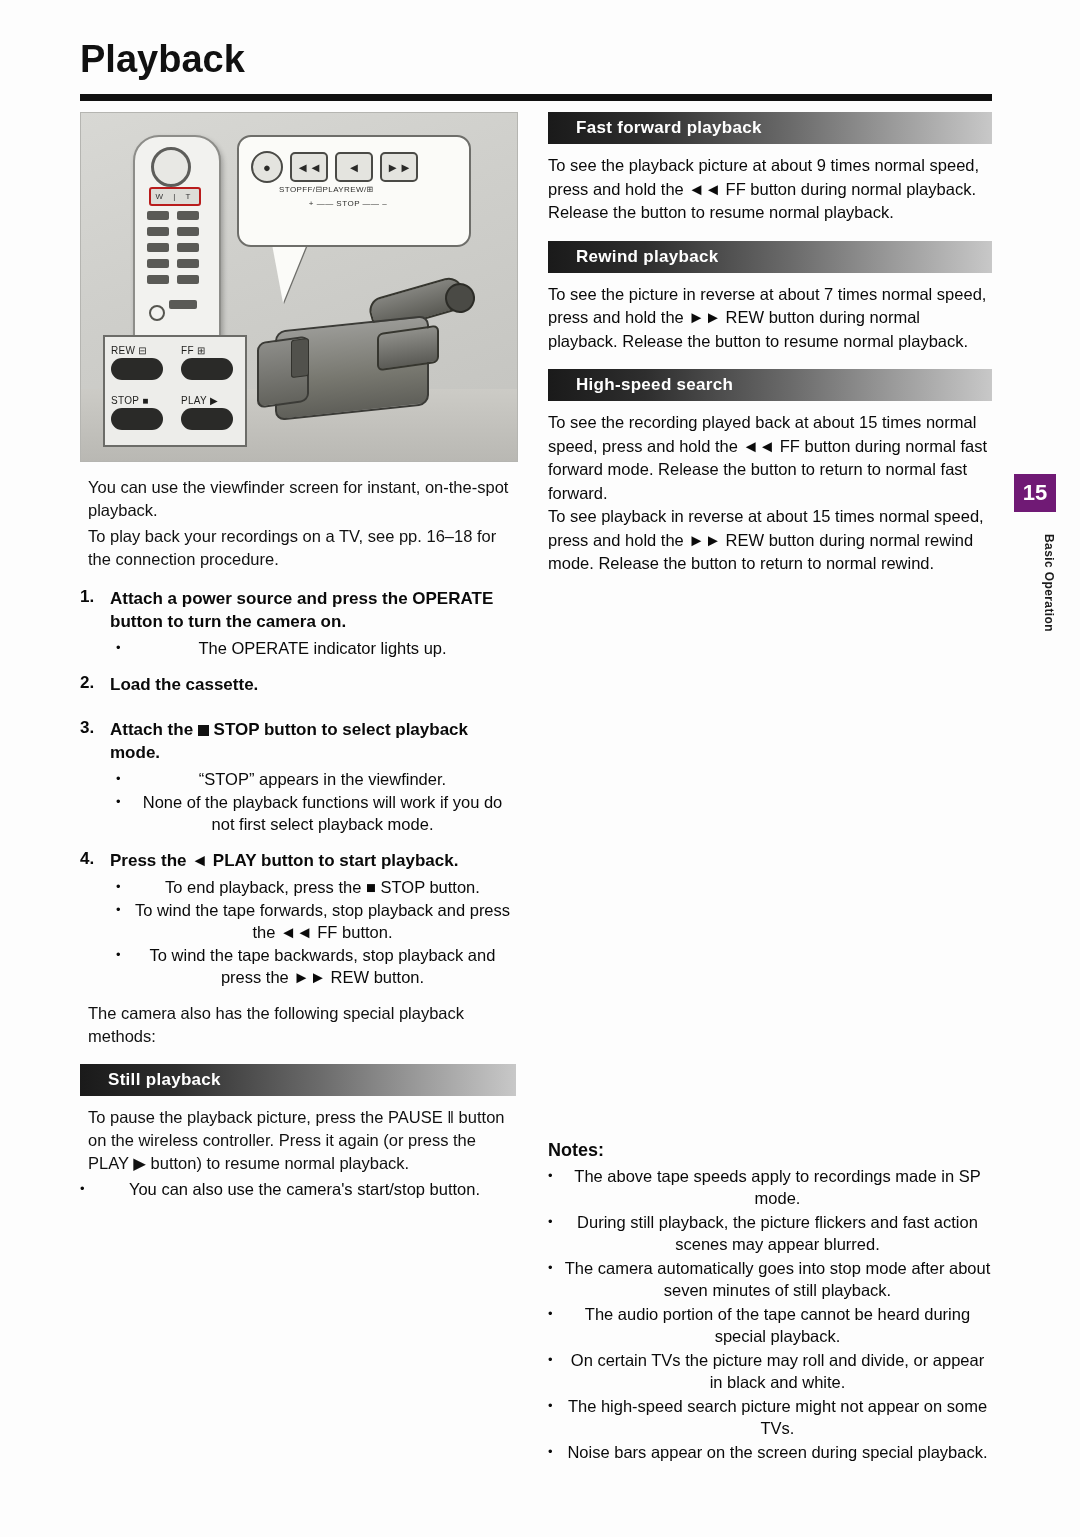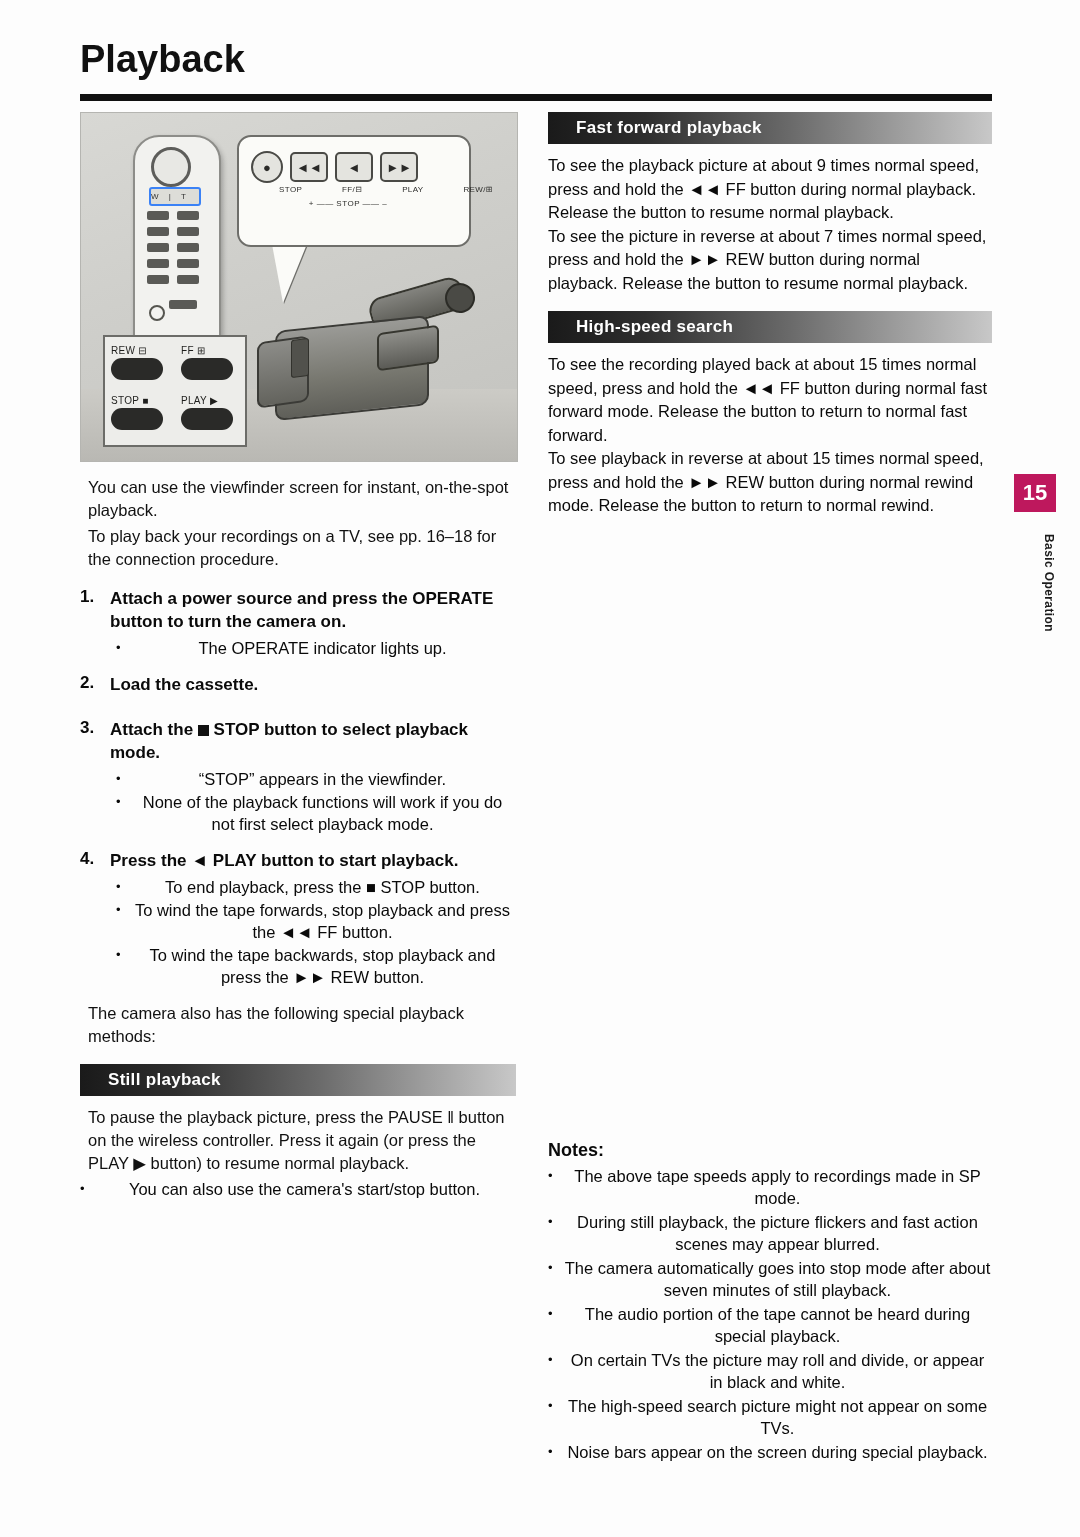--- a/index.html
+++ b/index.html
@@ -90,24 +90,24 @@
     border: 3px solid #5d5d5a;
     border-radius: 50%;
     background: #e8e8e4;
   }
   .remote .wt {
     position: absolute;
     left: 14px;
     top: 50px;
     width: 48px;
     height: 15px;
-    border: 2px solid #3b82f6;
+    border: 2px solid #b91c1c;
     border-radius: 3px;
     font-size: 8px;
-    text-align: left;
+    text-align: center;
     line-height: 15px;
     letter-spacing: 4px;
     color: #333;
     background: #ddddd8;
   }
   .remote .btnrow {
     position: absolute;
     width: 52px;
     height: 9px;
     left: 12px;
@@ -183,21 +183,20 @@
   .bl-buttons .key.round {
     border-radius: 50%;
     width: 28px; height: 28px;
   }
   .bl-labels {
     position: absolute;
     left: 8px;
     top: 48px;
     width: 214px;
     display: flex;
-    justify-content: space-between;
     font-size: 8px;
     color: #2c2c2a;
     letter-spacing: .4px;
     padding-left: 32px;
   }
   .bl-shift {
     position: absolute;
     left: 34px;
     top: 62px;
     width: 150px;
@@ -373,21 +372,21 @@
     line-height: 23.5px;
     margin: 0;
   }
   
   .side-tab {
     position: absolute;
     left: 1014px;
     top: 474px;
     width: 42px;
     height: 38px;
-    background: #be185d;
+    background: #701a75;
     color: #fff;
     font-size: 22px;
     font-weight: bold;
     display: flex;
     align-items: center;
     justify-content: center;
   }
   .side-tab-label {
     position: absolute;
     left: 1014px;
@@ -589,20 +588,23 @@
     </div>
   </div>
 
   <div class="col-right">
 
     <div class="bar right-sec" style="margin-top:0;">
       <span>Fast forward playback</span>
     </div>
     <p class="right-para">To see the playback picture at about 9 times normal speed, press and hold the ◄◄ FF button during normal playback. Release the button to resume normal playback.</p>
 
+    <div class="bar right-sec">
+      <span>Rewind playback</span>
+    </div>
     <p class="right-para">To see the picture in reverse at about 7 times normal speed, press and hold the ►► REW button during normal playback. Release the button to resume normal playback.</p>
 
     <div class="bar right-sec">
       <span>High-speed search</span>
     </div>
     <p class="right-para">To see the recording played back at about 15 times normal speed, press and hold the ◄◄ FF button during normal fast forward mode. Release the button to return to normal fast forward.</p>
     <p class="right-para">To see playback in reverse at about 15 times normal speed, press and hold the ►► REW button during normal rewind mode. Release the button to return to normal rewind.</p>
   </div>
 
   <div class="blk-right-bottom notes">

